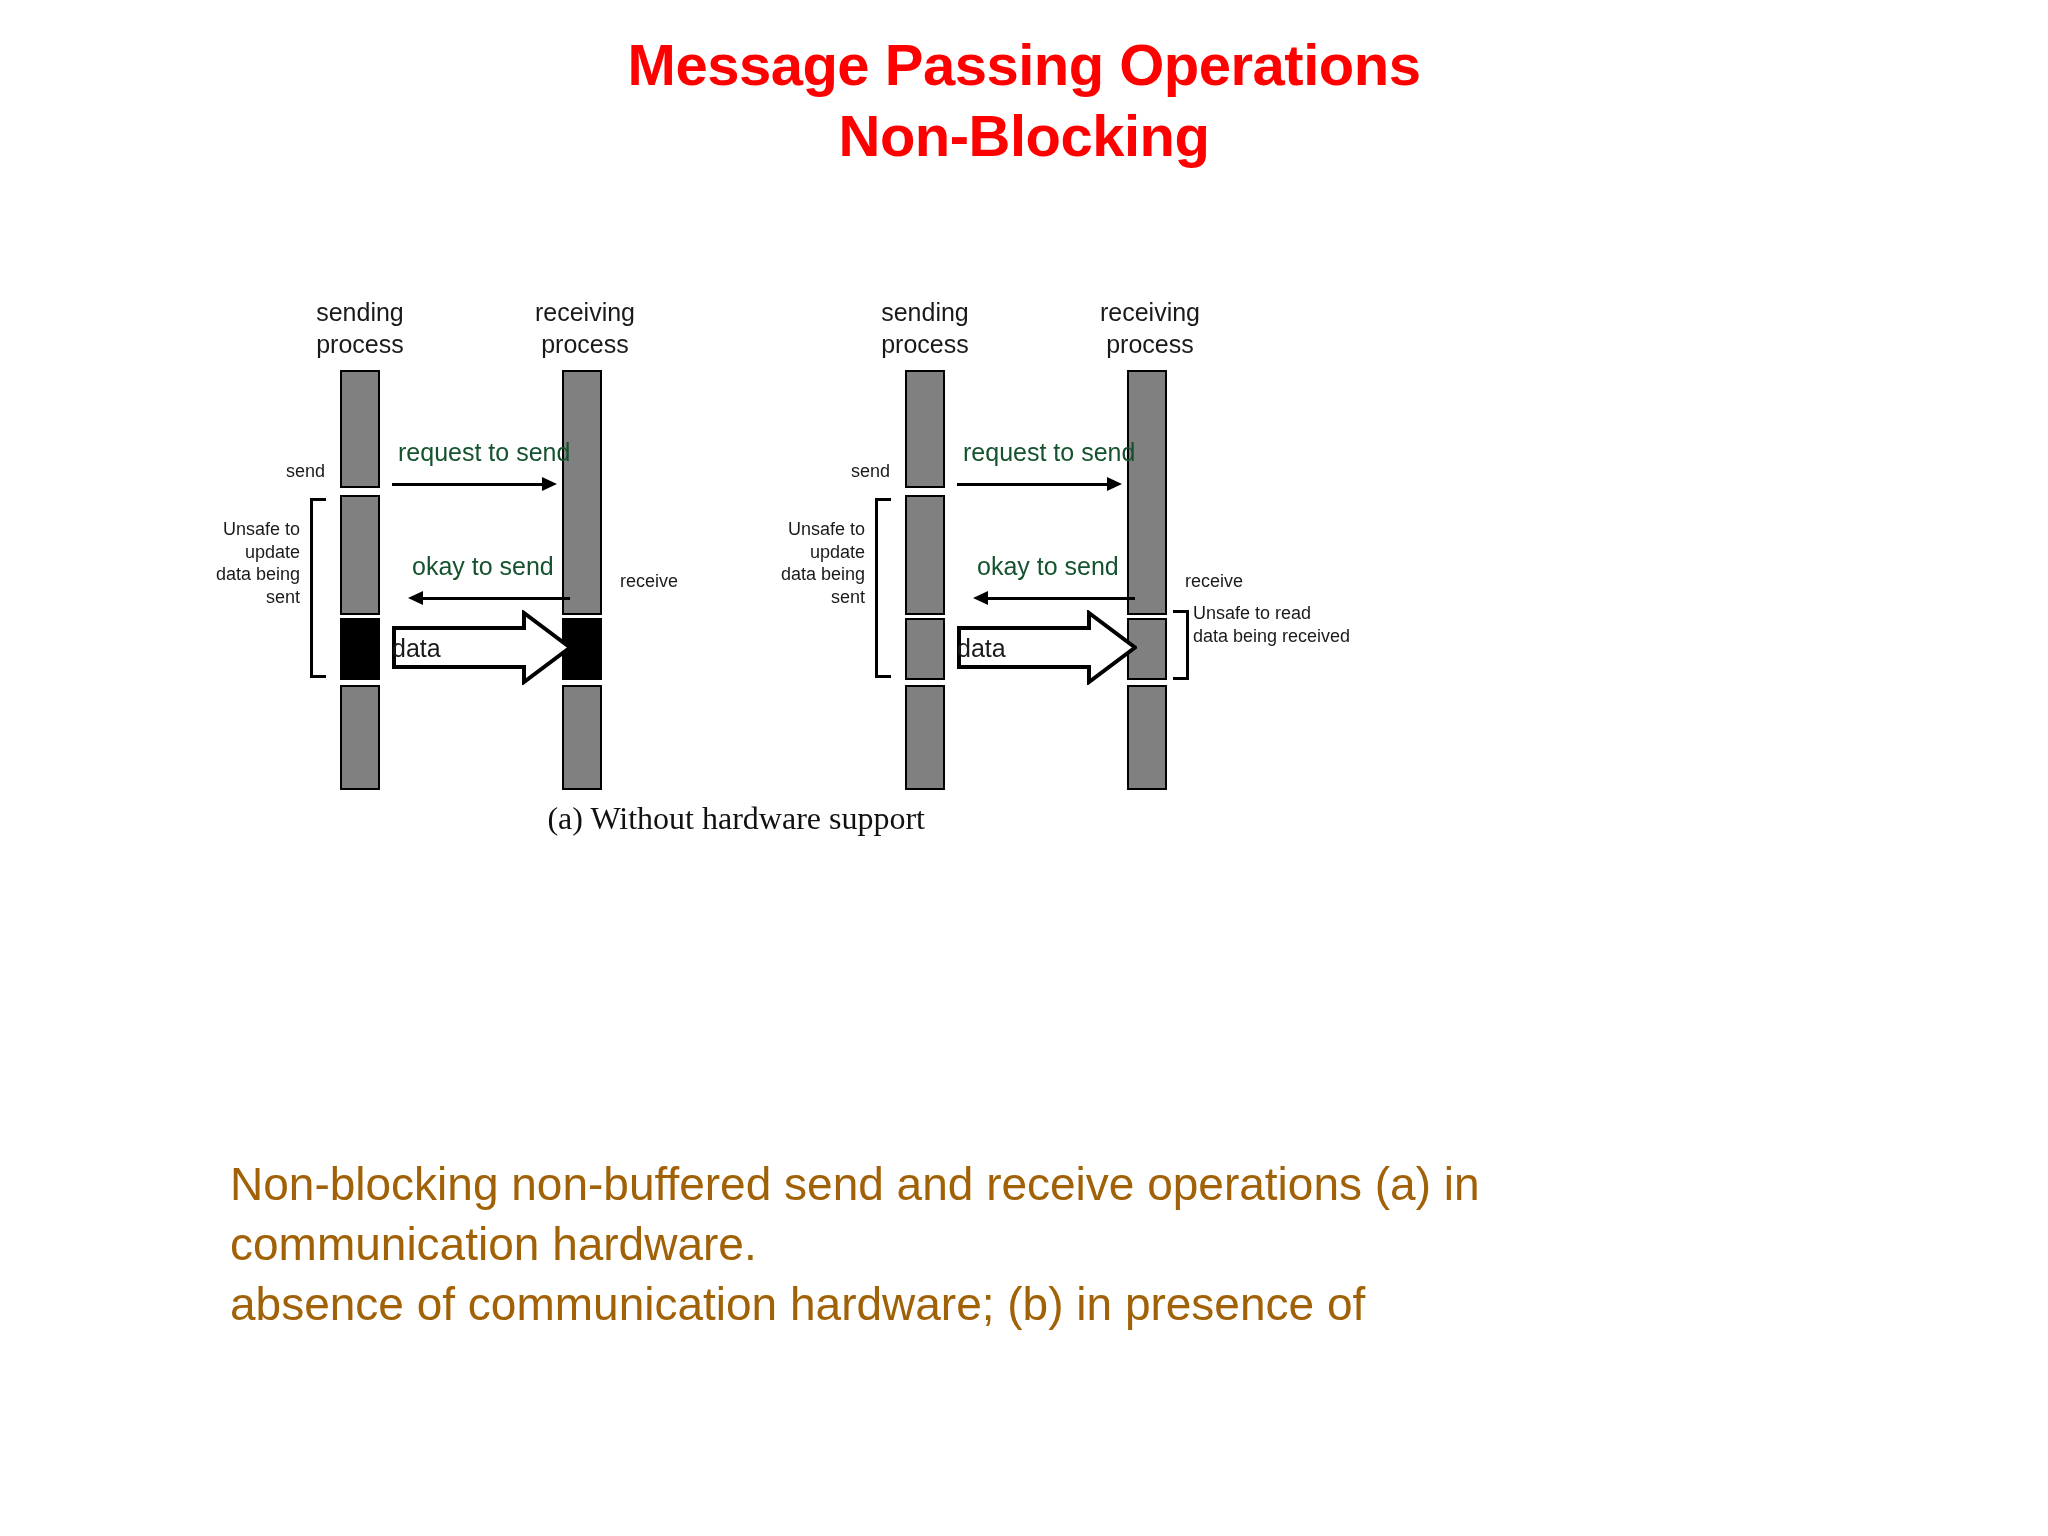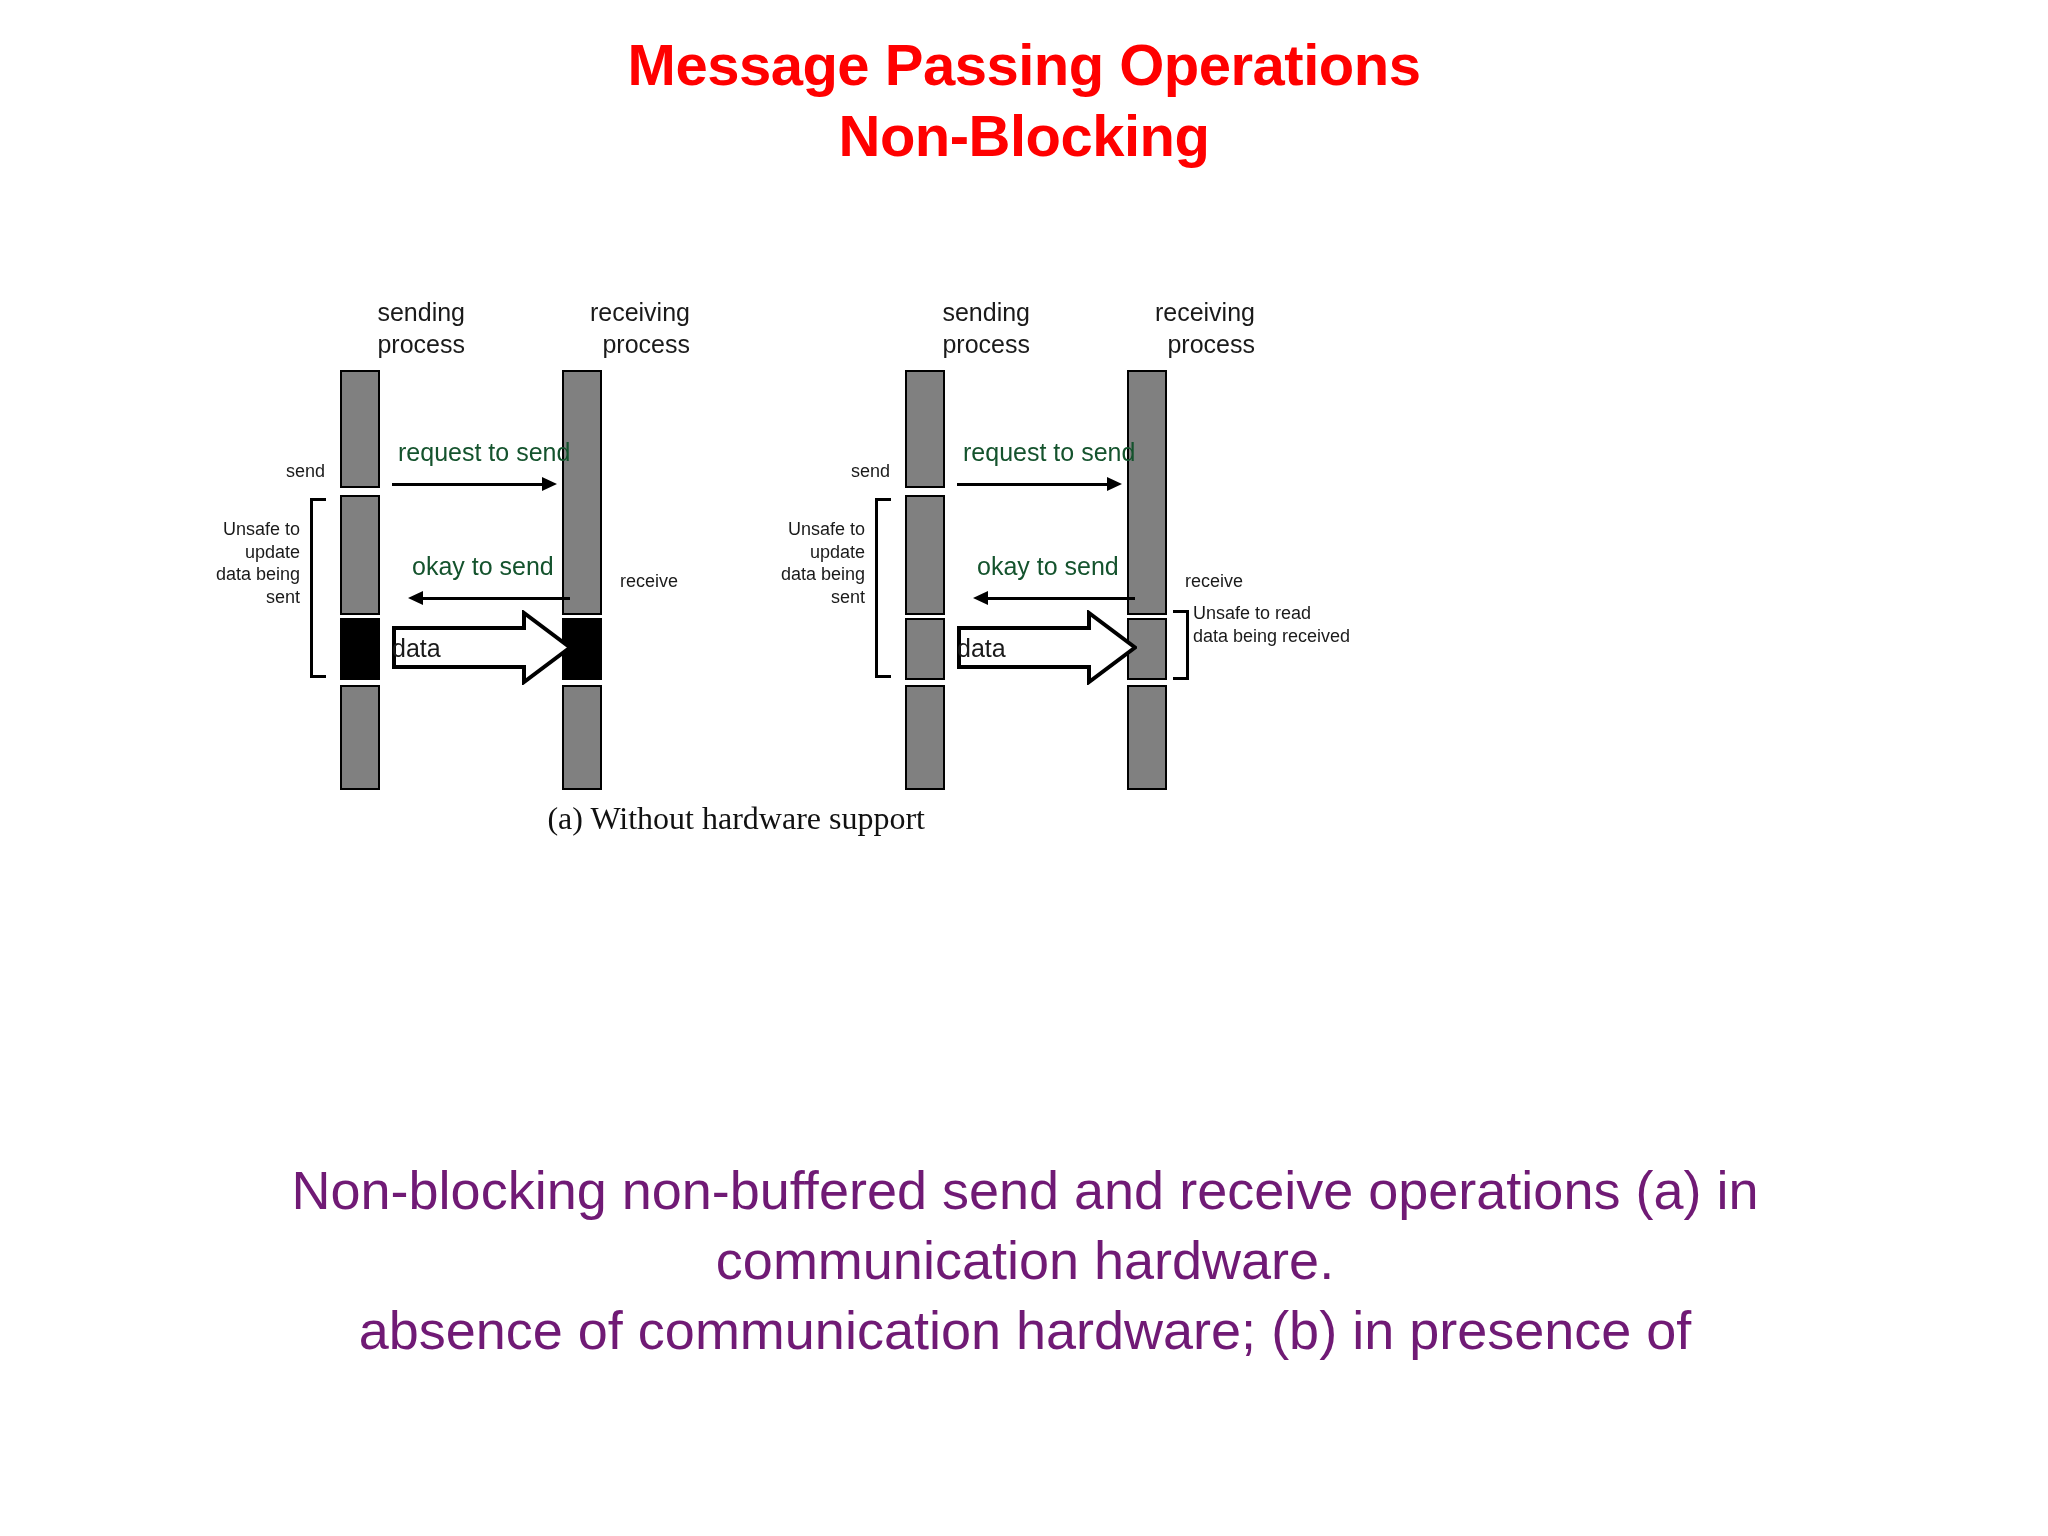--- a/index.html
+++ b/index.html
@@ -44,21 +44,21 @@
     top: 0;
     width: 760px;
     height: 580px;
   }
   #panel-a { left: 190px; }
   #panel-b { left: 755px; }
 
   
   .proc-header {
     position: absolute;
-    text-align: right;
+    text-align: center;
     font-size: 25px;
     color: #1a1a1a;
     line-height: 1.28;
     width: 210px;
     font-family: "Liberation Sans", sans-serif;
   }
   .proc-header span { display: block; }
 
   
   .block {
@@ -147,24 +147,23 @@
     font-size: 32px;
     color: #111111;
   }
 
   
   #bottom-caption {
     position: absolute;
     top: 1155px;
     left: 230px;
     width: 1590px;
-    text-align: center;
-    font-size: 54px;
+    font-size: 46px;
     line-height: 1.30;
-    color: #701a75;
+    color: #a16207;
     font-family: "Liberation Sans", sans-serif;
   }
   #bottom-caption span { display: block; }
 </style>
 </head>
 <body>
 
 <div id="slide-title">
   <span class="tline">Message Passing Operations</span>
   <span class="tline">Non-Blocking</span>

